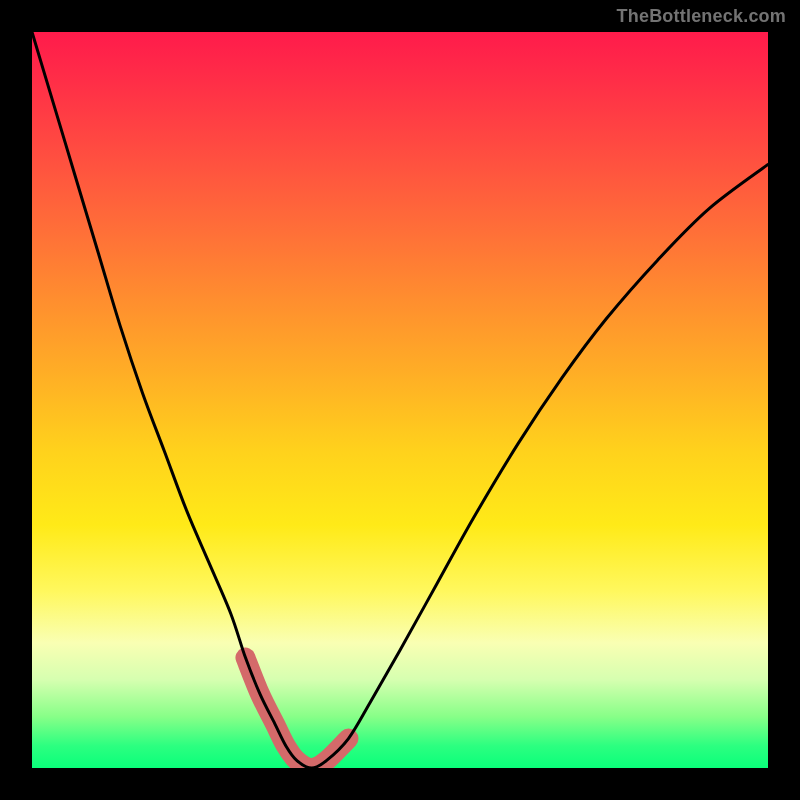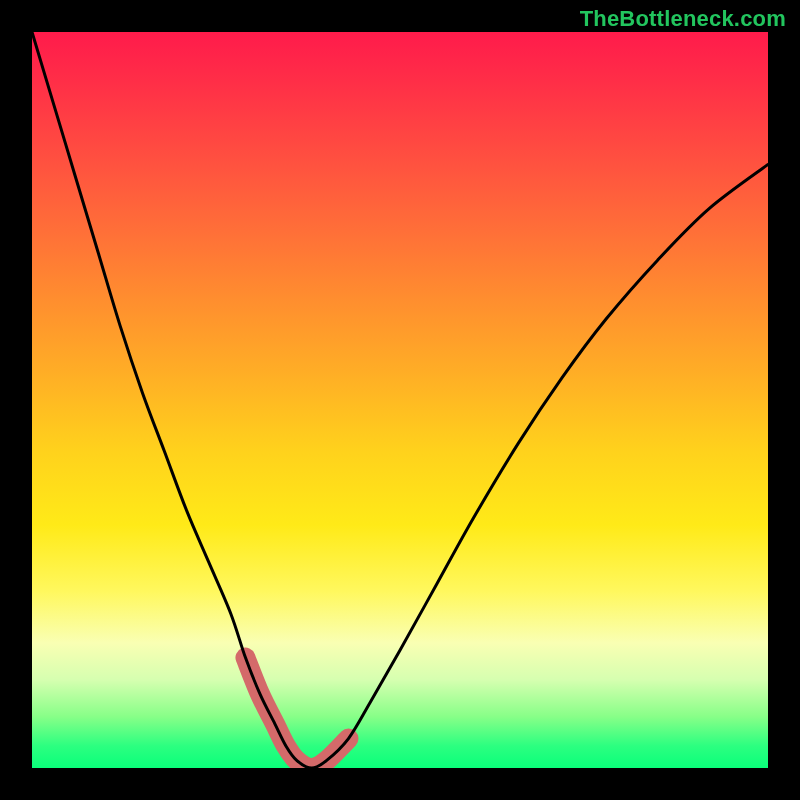--- a/index.html
+++ b/index.html
@@ -39,22 +39,22 @@
       #d6ffb0 88%,
       #88ff88 93%,
       #2cff80 97%,
       #0aff7a 100%
     );
   }
   .watermark {
     position: absolute;
     top: 6px;
     right: 14px;
-    color: #22c55e;
-    font-size: 22px;
+    color: #737373;
+    font-size: 18px;
     font-weight: 600;
     letter-spacing: 0.2px;
     user-select: none;
   }
   svg {
     position: absolute;
     left: 0;
     top: 0;
   }
 </style>

